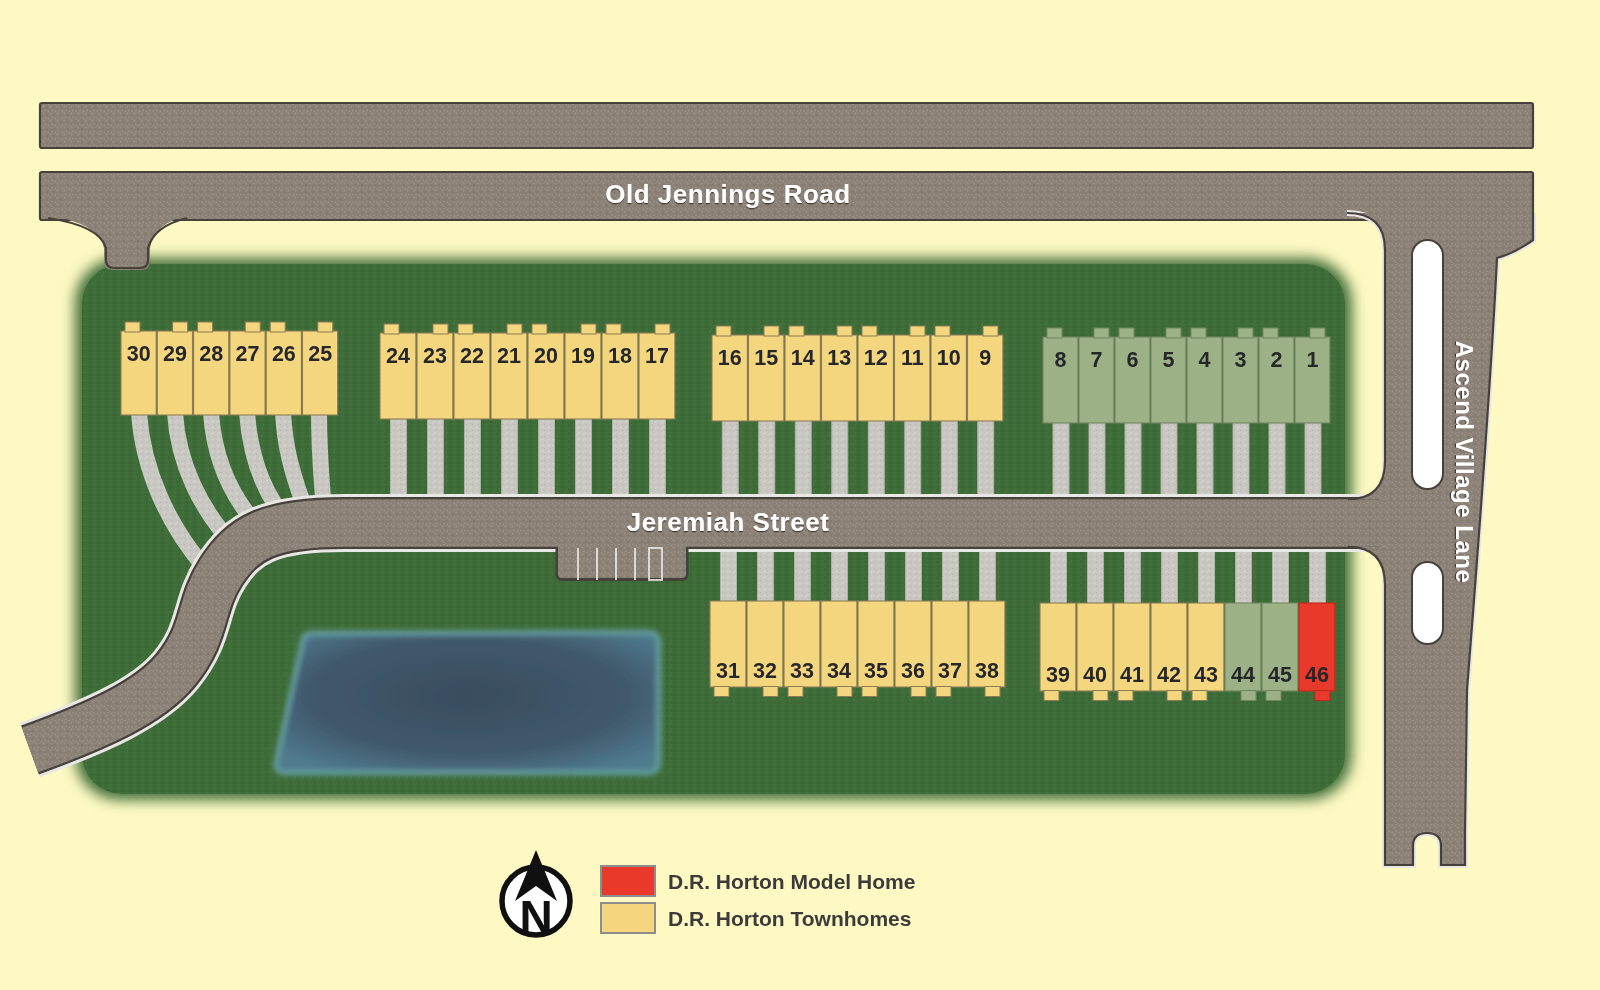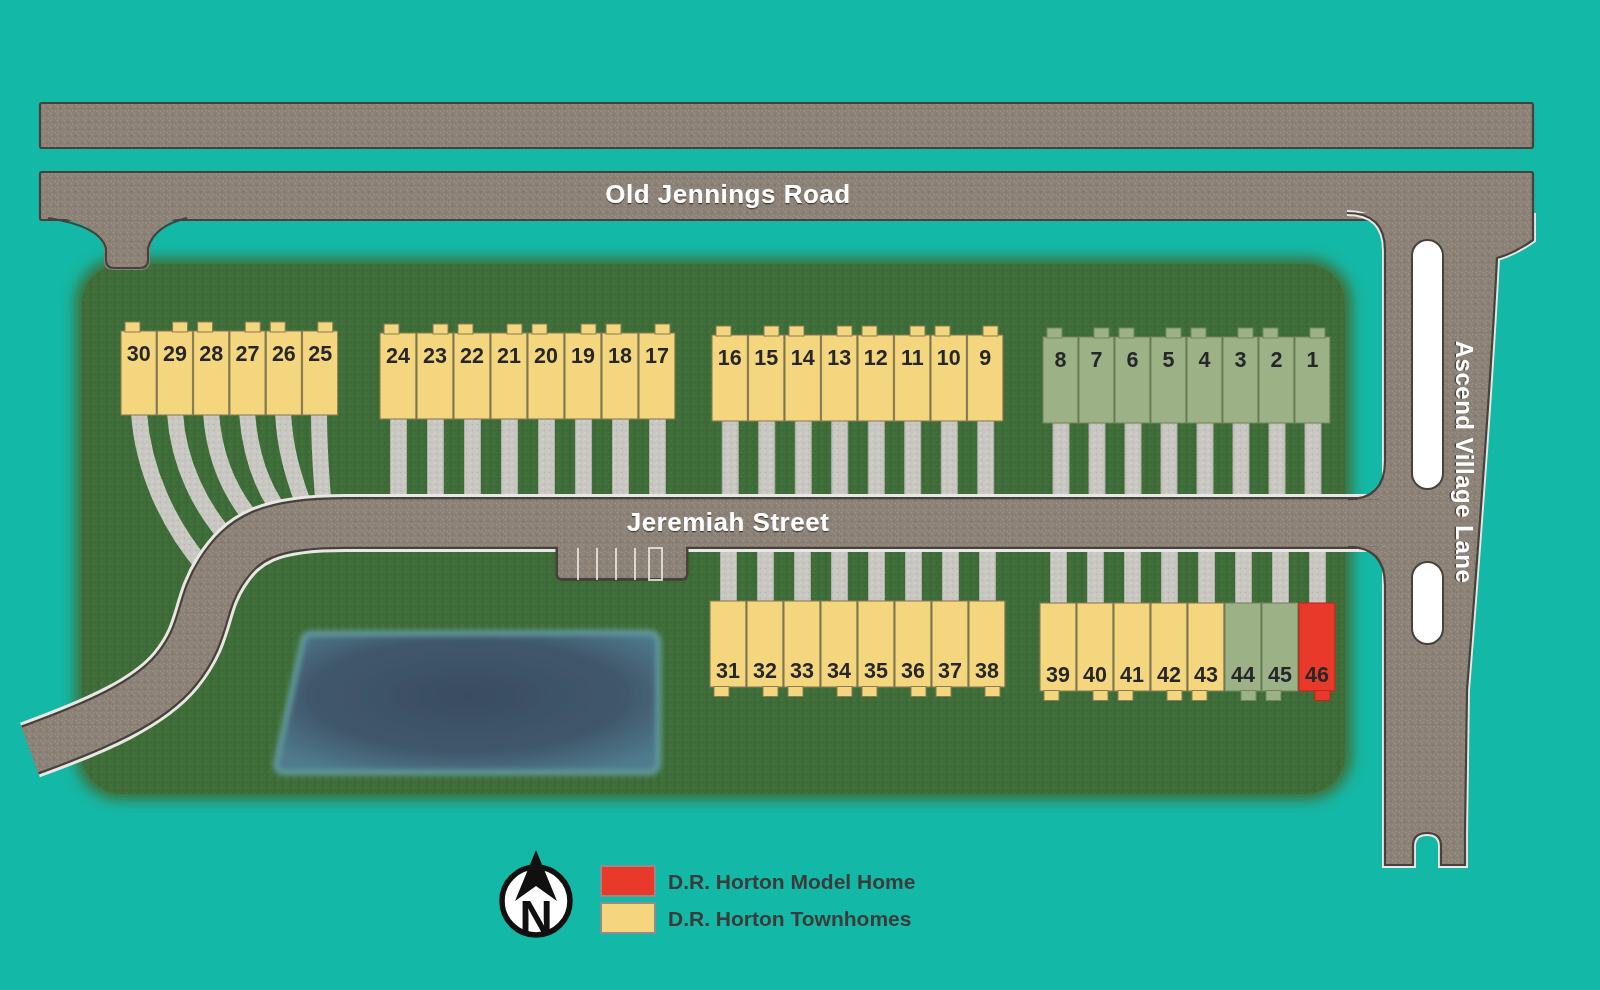--- a/index.html
+++ b/index.html
@@ -1,16 +1,16 @@
 <!DOCTYPE html>
 <html><head>
 <meta charset="utf-8">
 <style>
   html,body{margin:0;padding:0;background:#fff;}
-  .stage{position:relative;width:1600px;height:990px;background:#14b8a6;overflow:hidden;
+  .stage{position:relative;width:1600px;height:990px;background:#fef9c3;overflow:hidden;
          font-family:"Liberation Sans",sans-serif;}
   svg{position:absolute;left:0;top:0;}
   .lotnum{font:600 21.5px "Liberation Sans",sans-serif;fill:#26272a;}
   .roadlabel{font:700 26px "Liberation Sans",sans-serif;fill:#ffffff;letter-spacing:.5px;}
   .roadlabel-v{font:700 24px "Liberation Sans",sans-serif;fill:#ffffff;letter-spacing:.5px;}
   .legendtext{font:700 21px "Liberation Sans",sans-serif;fill:#3b3b3b;}
   .northlabel{font:800 46px "Liberation Sans",sans-serif;fill:#101010;}
 </style>
 </head>
 <body>

